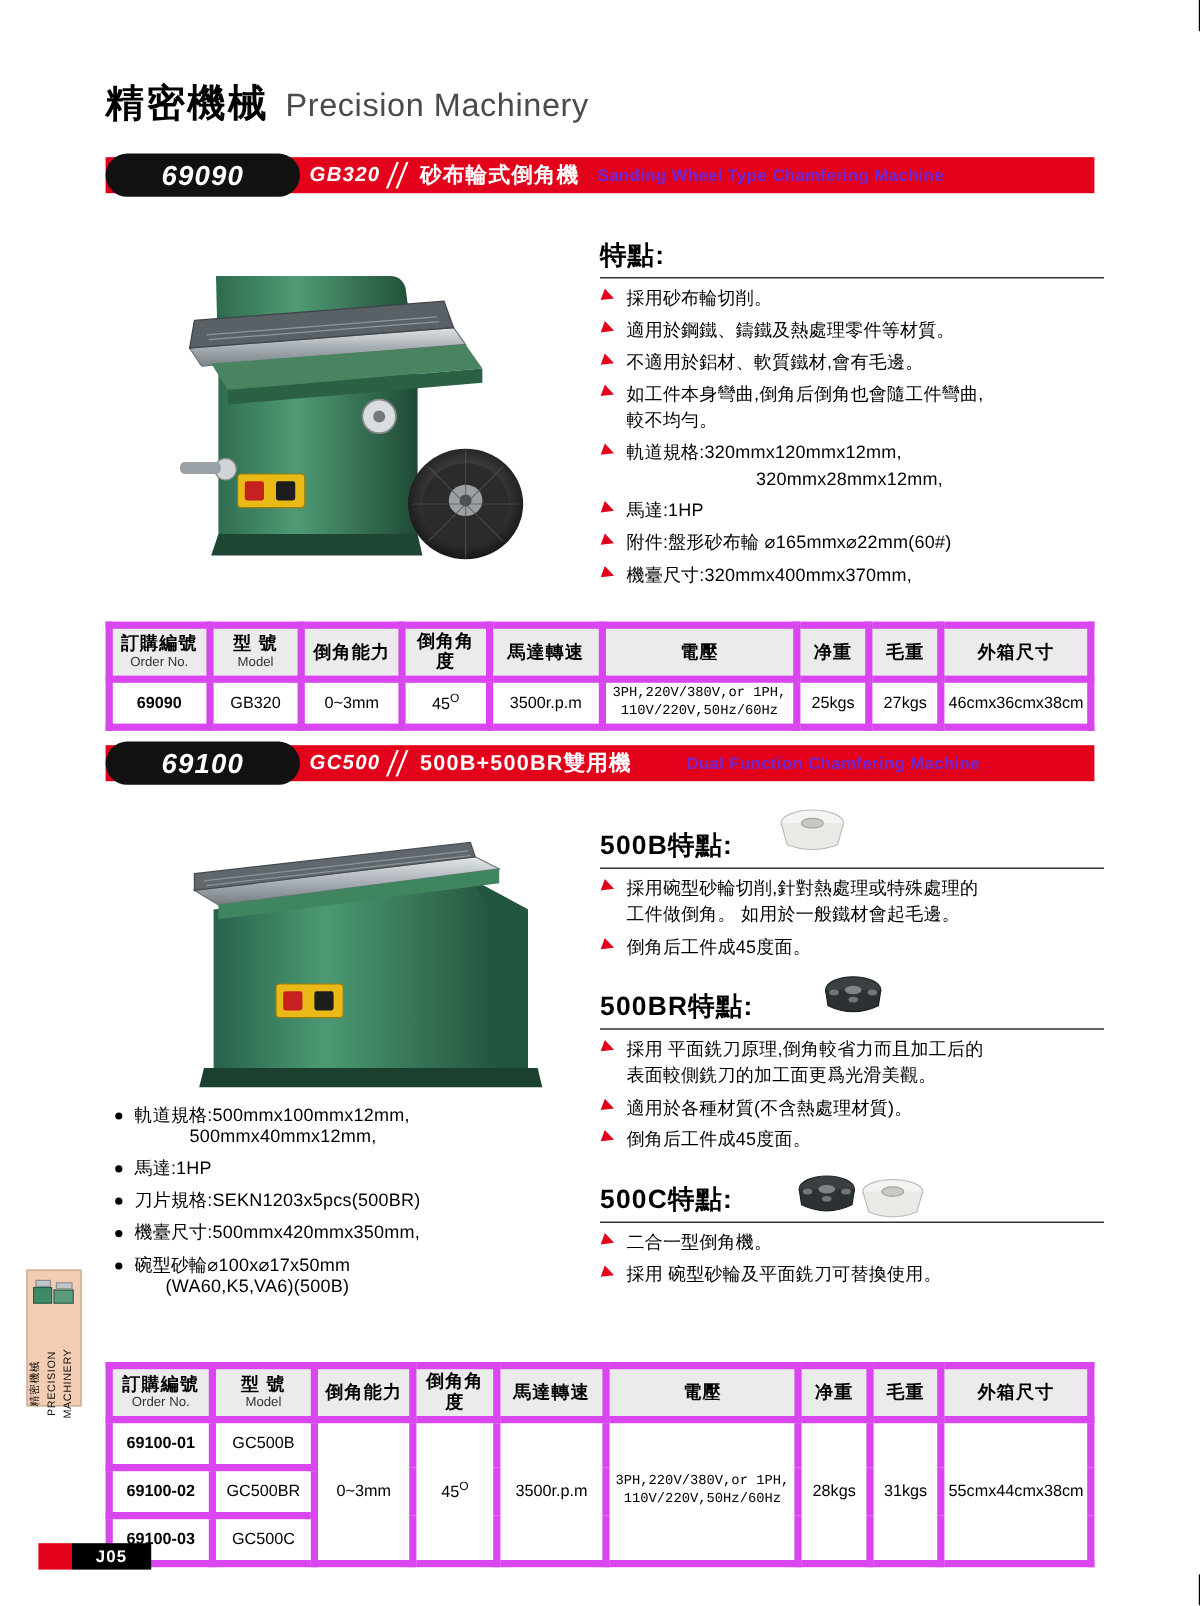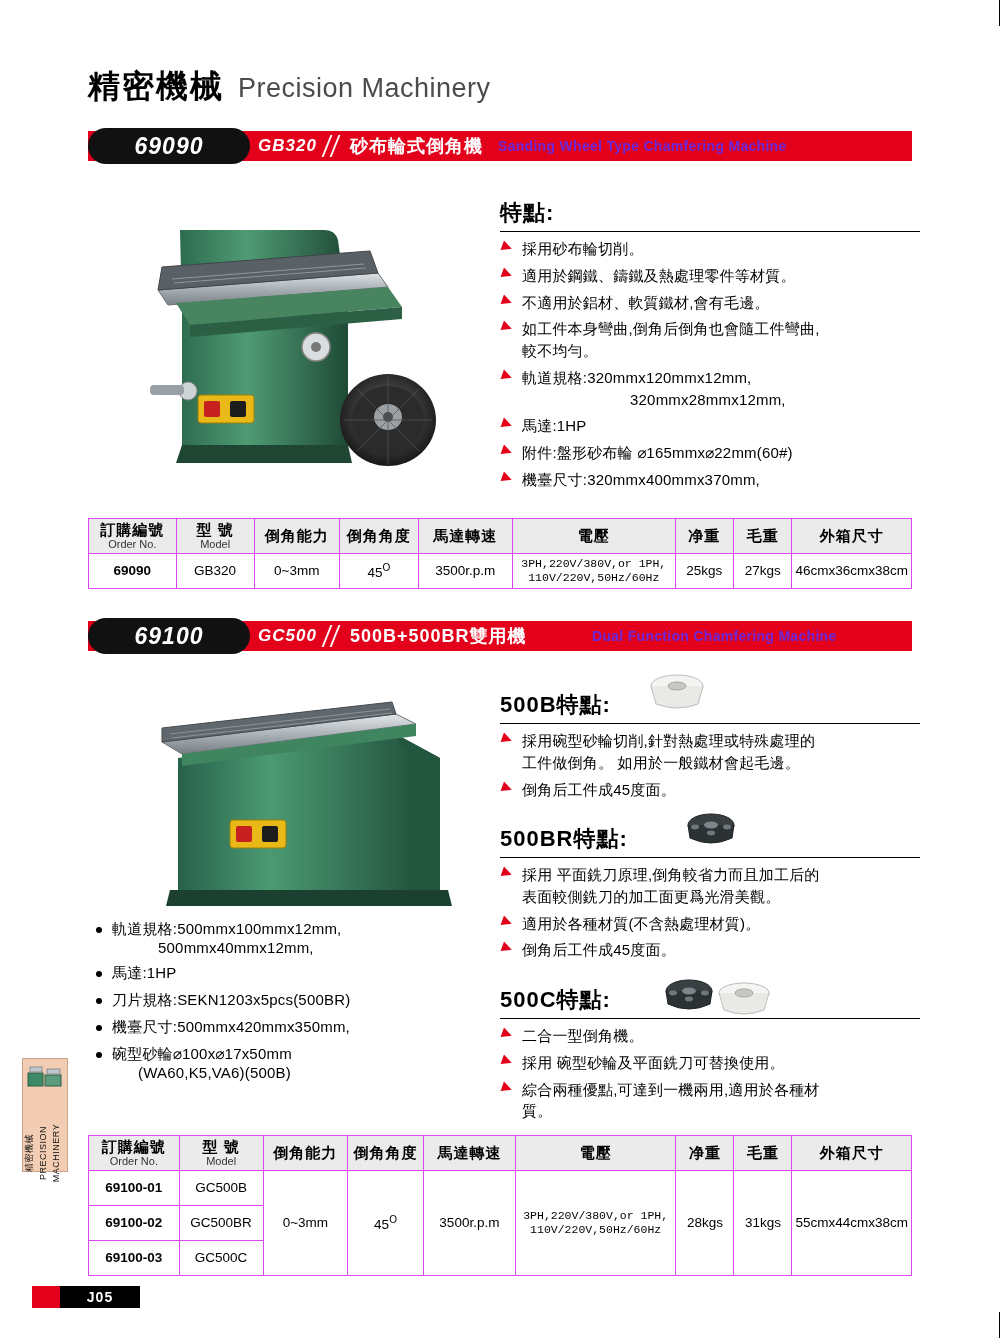--- a/index.html
+++ b/index.html
@@ -63,21 +63,21 @@
     transform:rotate(20deg);
   }
   .bullets li .cont{display:block;padding-left:0;}
   .dotlist{margin:0;padding:0;list-style:none;}
   .dotlist li{position:relative;padding-left:16px;margin-bottom:8px;font-size:15px;letter-spacing:.2px;}
   .dotlist li .dot{position:absolute;left:0;top:7px;width:6px;height:6px;border-radius:50%;background:#000;}
   .dotlist li .sub{display:block;padding-left:46px;}
 
   
   table.spec{position:absolute;border-collapse:collapse;font-size:13px;}
-  table.spec th,table.spec td{border:1px solid #d946ef;text-align:center;padding:2px 3px;}
+  table.spec th,table.spec td{border:6px solid #d946ef;text-align:center;padding:2px 3px;}
   table.spec thead th{background:#ebebeb;font-weight:normal;line-height:1.15;}
   table.spec thead th .cn{display:block;font-size:15px;font-weight:bold;letter-spacing:1px;}
   table.spec thead th .en{display:block;font-size:11px;color:#333;}
   table.spec td{font-size:13.5px;height:30px;}
   table.spec td.bold{font-weight:bold;}
   table.spec td.volt{font-size:11.5px;line-height:1.25;font-family:Liberation Mono, monospace;}
   .sup{font-size:10px;vertical-align:super;}
 
   
   .illus{position:absolute;}
@@ -88,21 +88,21 @@
     background:#f3cdb3;border:1px solid #c9a488;
   }
   .sidetab .icons{position:absolute;left:4px;top:4px;width:36px;height:30px;}
   .sidetab .txt{
     position:absolute;left:0;top:38px;width:112px;height:44px;
     transform:rotate(-90deg);transform-origin:0 0;
     translate:0 112px;
     font-size:9px;text-align:center;line-height:1.5;color:#111;letter-spacing:.5px;
   }
   .pagenum{
-    position:absolute;left:60px;top:1286px;width:80px;height:22px;background:#000;
+    position:absolute;left:60px;top:1286px;width:66px;height:22px;background:#000;
     color:#fff;font-size:14px;font-weight:bold;display:flex;align-items:center;justify-content:center;
     letter-spacing:1px;
   }
   .pagenum:before{
     content:"";position:absolute;left:-28px;top:0;width:28px;height:22px;background:#e2001a;
   }
 </style>
 </head>
 <body>
 
@@ -250,21 +250,21 @@
   </table>
 
   <div class="titlebar" style="top:621px;">
     <div class="bg"></div>
     <div class="blackpill">
       <span class="num">69100</span>
     </div>
     <div class="model">GC500</div>
     <div class="chev" style="left:232px;"></div>
     <div class="cn" style="left:262px;">500B+500BR雙用機</div>
-    <div class="en" style="left:504px;">Dual Function Chamfering Machine</div>
+    <div class="en" style="left:484px;">Dual Function Chamfering Machine</div>
   </div>
 
   <svg class="illus" style="left:140px;top:680px;" width="330" height="240" viewBox="0 0 330 240">
     <defs>
       <linearGradient id="h1" x1="0" y1="0" x2="1" y2="0">
         <stop offset="0%" stop-color="#27614a"></stop>
         <stop offset="35%" stop-color="#4b9a73"></stop>
         <stop offset="100%" stop-color="#1d4835"></stop>
       </linearGradient>
       <linearGradient id="h2" x1="0" y1="0" x2="0" y2="1">
@@ -349,21 +349,20 @@
   </div>
 
   <div style="position:absolute;left:500px;top:985px;width:420px;">
     <div class="feat-title">
       <span>500C特點:</span>
       <span class="u"></span>
     </div>
     <ul class="bullets">
       <li><span class="tri"></span><span>二合一型倒角機。</span></li>
       <li><span class="tri"></span><span>採用 碗型砂輪及平面銑刀可替換使用。</span></li>
-      <li><span class="tri"></span><span>綜合兩種優點,可達到一機兩用,適用於各種材</span><span class="cont">質。</span></li>
     </ul>
   </div>
 
   <ul class="dotlist" style="position:absolute;left:96px;top:920px;width:400px;">
     <li><span class="dot"></span><span>軌道規格:500mmx100mmx12mm,</span><span class="sub">500mmx40mmx12mm,</span></li>
     <li><span class="dot"></span><span>馬達:1HP</span></li>
     <li><span class="dot"></span><span>刀片規格:SEKN1203x5pcs(500BR)</span></li>
     <li><span class="dot"></span><span>機臺尺寸:500mmx420mmx350mm,</span></li>
     <li><span class="dot"></span><span>碗型砂輪⌀100x⌀17x50mm</span><span class="sub" style="padding-left:26px;">(WA60,K5,VA6)(500B)</span></li>
   </ul>

